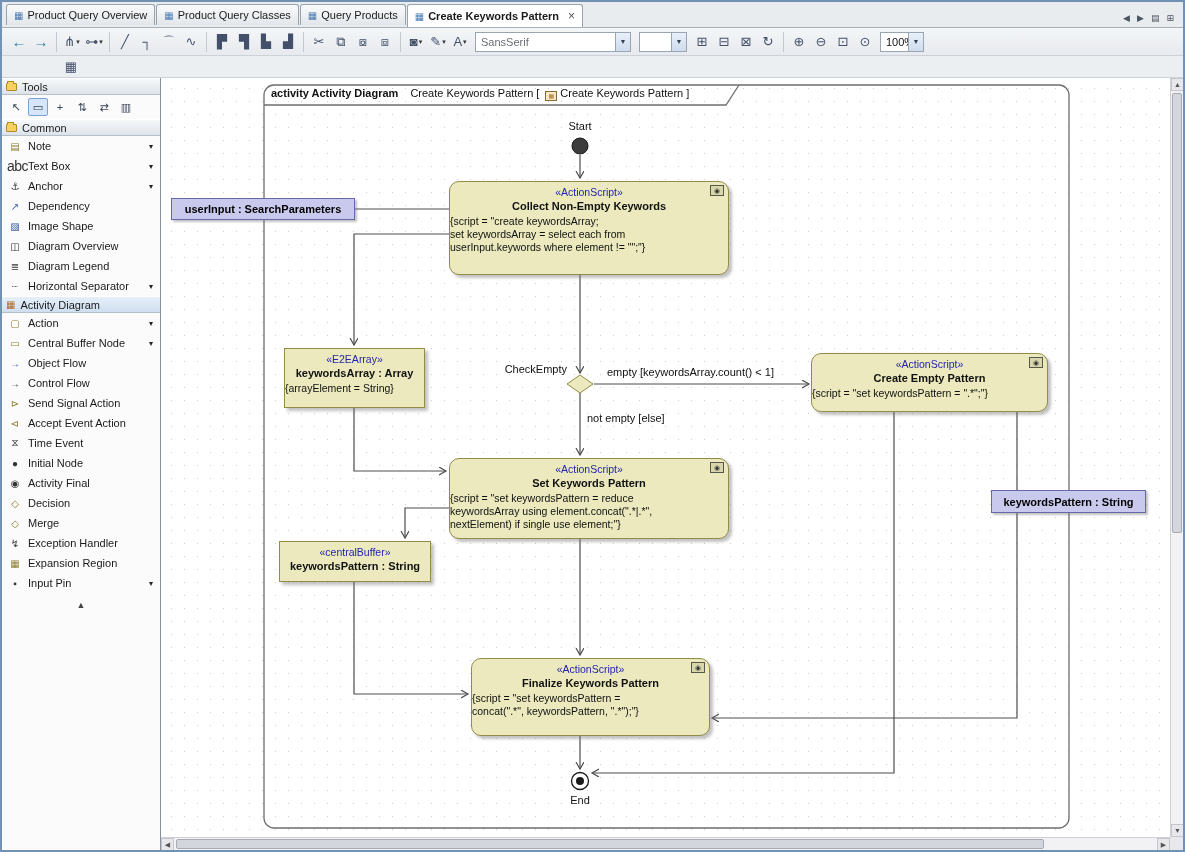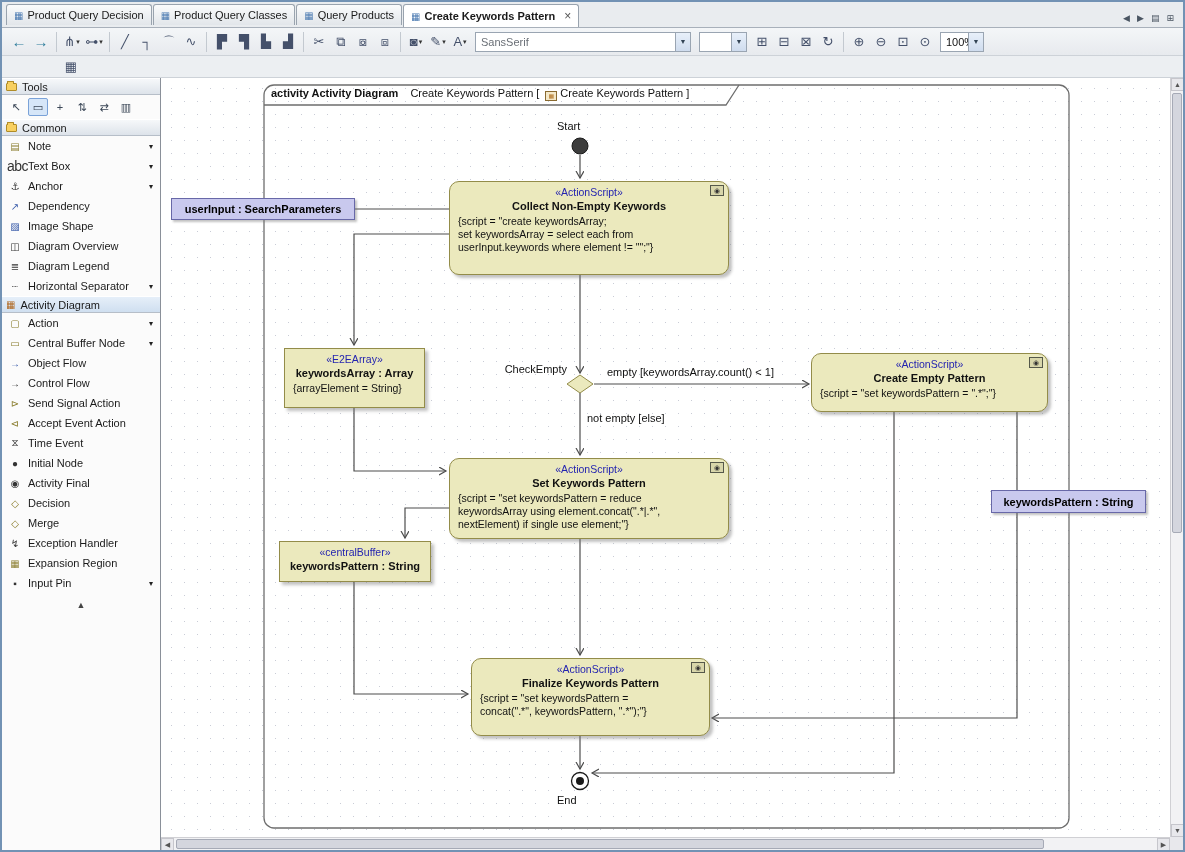--- a/index.html
+++ b/index.html
@@ -24,21 +24,21 @@
            color:#44506a;font-size:13px;border-radius:2px;padding:0 1px}
   .tb-icon .glyph{pointer-events:none}
   .tb-icon.nav{color:#2e7d9c;font-weight:bold;font-size:15px}
   .tb-icon .caret{font-size:7px;margin-left:1px;color:#333}
   .tb-sep{width:1px;height:20px;background:#c3c9d0;margin:0 4px;display:inline-block}
   .tb-groups{display:flex;align-items:center}
   .combo{display:flex;align-items:center;height:20px;background:#fff;border:1px solid #9aa5b2;margin:0 4px}
   .combo-text{padding:0 5px;color:#6a6f76;flex:1;white-space:nowrap;overflow:hidden}
   .combo-btn{width:15px;height:100%;background:linear-gradient(#e8f0fa,#cfdcee);border-left:1px solid #9aa5b2;
              display:flex;align-items:center;justify-content:center;font-size:7px;color:#345}
-  .combo.font{width:216px}.combo.size{width:48px}.combo.zoom{width:44px}
+  .combo.font{width:156px}.combo.size{width:48px}.combo.zoom{width:44px}
   #toolbar2{height:22px;background:#eceff2;border-bottom:1px solid #cdd2d8;display:flex;align-items:center}
   #toolbar2 .tb-icon{margin-left:58px;height:20px}
 
   
   .main{flex:1;display:flex;min-height:0}
   .palette{width:159px;background:#fbfbfb;border-right:1px solid #8a9099;display:flex;flex-direction:column;overflow:hidden}
   .p-header{display:flex;align-items:center;gap:5px;height:17px;padding:0 4px;flex:none;
             background:linear-gradient(#f6f8fa,#dde3ea);border-top:1px solid #fff;border-bottom:1px solid #b6bec8}
   .p-header.selected{background:linear-gradient(#e6eff9,#cfdff0)}
   .folder-icon{width:11px;height:8px;background:#f8d060;border:1px solid #b08c28;border-radius:1px;position:relative;flex:none}
@@ -55,54 +55,54 @@
   .p-label{flex:1;white-space:nowrap;overflow:hidden}
   .p-caret{font-size:8px;color:#222;padding-right:2px}
   .p-scroll-up{text-align:center;color:#444;font-size:9px;padding:7px 0}
 
   
   .canvas-wrap{flex:1;position:relative;background:#fff;min-width:0}
   .canvas{position:absolute;left:0;top:0;right:13px;bottom:13px;overflow:hidden;background-color:#fff;
           background-image:radial-gradient(circle,#c9ccd6 .8px,transparent .9px);background-size:13px 13px;background-position:4px 4px}
   .edges{position:absolute;left:0;top:0;width:100%;height:100%}
   .edge{fill:none;stroke:#4d4d4d;stroke-width:1.2}
-  .node{position:absolute;background:#ebe9bd;border:1px solid #938c49;box-shadow:3px 3px 3px rgba(120,120,120,.45);padding:3px 8px}
+  .node{position:absolute;background:#ebe9bd;border:1px solid #938c49;box-shadow:3px 3px 3px rgba(120,120,120,.45);padding:3px 0}
   .node.action{border-radius:10px}
   .stereo{text-align:center;color:#2424b0;font-size:10.5px;line-height:14px}
   .ntitle{text-align:center;font-weight:bold;font-size:11px;line-height:14px;color:#111}
   .nbody{font-size:10.5px;line-height:13px;color:#111;white-space:pre-line;margin-top:2px}
   .badge{position:absolute;top:3px;right:4px;width:14px;height:11px;border:1px solid #55584a;background:#d8d6aa;
          display:flex;align-items:center;justify-content:center;font-size:7px;color:#333;line-height:1}
   .pin-label{position:absolute;background:#c9c9ee;border:1px solid #6868a8;box-shadow:2px 2px 2px rgba(120,120,120,.45);
          display:flex;align-items:center;justify-content:center;font-weight:bold;color:#000;white-space:nowrap}
   .edge-label{position:absolute;white-space:nowrap;color:#111}
   .frame-title{position:absolute;left:110px;top:9px;white-space:nowrap;color:#111}
   .frame-title .ft-bold{font-weight:bold;margin-right:12px}
   .frame-title .ft{margin-right:3px}
   .mini-icon{display:inline-block;width:12px;height:10px;border:1px solid #8a6a30;background:#f4e8c8;font-size:6px;
          line-height:9px;text-align:center;color:#b07020;vertical-align:-1px;margin:0 3px}
-  .node-label{position:absolute;color:#111}
+  .node-label{position:absolute;text-align:center;color:#111}
 
   
   .vscroll{position:absolute;top:0;right:0;bottom:13px;width:13px;background:#f2f2f4;border-left:1px solid #d0d0d4}
   .hscroll{position:absolute;left:0;right:13px;bottom:0;height:13px;background:#f2f2f4;border-top:1px solid #d0d0d4}
   .sbtn{position:absolute;width:13px;height:13px;display:flex;align-items:center;justify-content:center;
         font-size:7px;color:#555;background:#e8e8ec;border:1px solid #c6c6cc}
   .vthumb{position:absolute;left:1px;right:1px;top:15px;height:58%;background:#d4d6de;border:1px solid #a6aab6;border-radius:2px}
   .hthumb{position:absolute;top:1px;bottom:1px;left:15px;width:86%;background:#d4d6de;border:1px solid #a6aab6;border-radius:2px}
   .scroll-corner{position:absolute;right:0;bottom:0;width:13px;height:13px;background:#e8e8ec}
 </style>
 </head>
 <body>
 
 <div class="tabbar">
   <div id="tabs">
       <div class="tab">
         <span class="tab-icon">▦</span>
-        <span class="tab-label">Product Query Decision</span>
+        <span class="tab-label">Product Query Overview</span>
       </div>
       <div class="tab">
         <span class="tab-icon">▦</span>
         <span class="tab-label">Product Query Classes</span>
       </div>
       <div class="tab">
         <span class="tab-icon">▦</span>
         <span class="tab-label">Query Products</span>
       </div>
       <div class="tab active">

